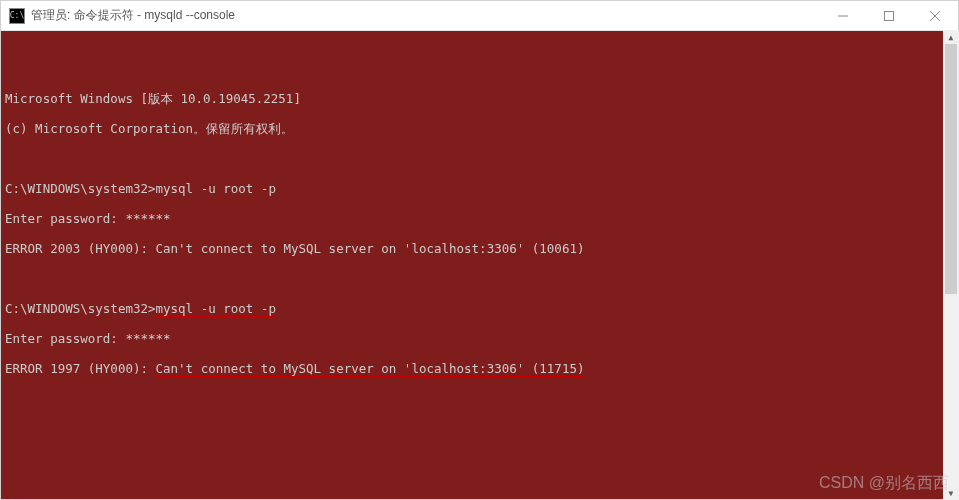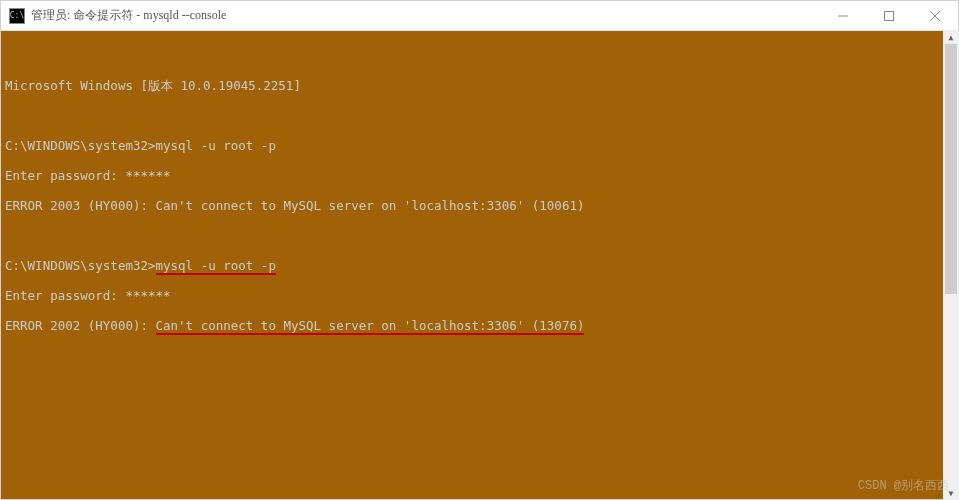--- a/index.html
+++ b/index.html
@@ -38,44 +38,44 @@
       justify-content: center;
       font-size: 8px;
       color: #c0c0c0;
       font-family: monospace;
       border: 1px solid #888;
     }
     .titlebar-text {
       flex: 1;
       font-size: 12px;
       color: #555555;
-      font-family: Liberation Serif, serif;
+      font-family: Liberation Sans, sans-serif;
     }
     .window-controls {
       display: flex;
       height: 100%;
     }
     .win-btn {
       width: 46px;
       height: 100%;
       display: flex;
       align-items: center;
       justify-content: center;
       color: #888888;
       font-size: 12px;
     }
     .win-btn svg { width: 10px; height: 10px; }
     .terminal {
       flex: 1;
-      background: #a16207;
+      background: #7f1d1d;
       color: #cccccc;
       font-family: 'NSimSun', 'SimSun', 'Consolas', monospace;
       font-size: 12.5px;
       line-height: 15px;
-      padding: 2px 4px;
+      padding: 15px 4px;
       overflow: hidden;
       position: relative;
       white-space: pre-wrap;
       word-break: break-all;
     }
     .terminal-content { position: relative; z-index: 1; }
     .scrollbar {
       position: absolute;
       right: 0;
       top: 30px;
@@ -107,22 +107,22 @@
       border-bottom: 2px solid #c40000;
       display: inline;
       padding-bottom: 0px;
     }
     .blankline { height: 15px; }
     .watermark {
       position: absolute;
       right: 10px;
       bottom: 6px;
       color: rgba(200,200,200,0.55);
-      font-size: 12px;
-      font-family: Liberation Mono, monospace;
+      font-size: 16px;
+      font-family: Liberation Sans, sans-serif;
       z-index: 5;
     }
   </style>
 </head>
 <body>
 
 <div class="window">
   <div class="titlebar">
     <div class="titlebar-icon">C:\</div>
     <div class="titlebar-text">管理员: 命令提示符 - mysqld  --console</div>
@@ -142,28 +142,29 @@
             <line x1="0" y1="0" x2="10" y2="10" stroke="#888" stroke-width="1"></line>
             <line x1="10" y1="0" x2="0" y2="10" stroke="#888" stroke-width="1"></line>
           </svg>
       </div>
     </div>
   </div>
 
   <div class="terminal">
     <div class="terminal-content">
 <div>Microsoft Windows [版本 10.0.19045.2251]</div>
+<div>(c) Microsoft Corporation。保留所有权利。</div>
 <div class="blankline"></div>
 <div><span>C:\WINDOWS\system32&gt;</span><span>mysql -u root -p</span></div>
 <div>Enter password: ******</div>
 <div>ERROR 2003 (HY000): Can't connect to MySQL server on 'localhost:3306' (10061)</div>
 <div class="blankline"></div>
 <div><span>C:\WINDOWS\system32&gt;</span><span class="underline-red">mysql -u root -p</span></div>
 <div>Enter password: ******</div>
-<div><span>ERROR 2002 (HY000): </span><span class="underline-red">Can't connect to MySQL server on 'localhost:3306' (13076)</span></div>
+<div><span>ERROR 1997 (HY000): </span><span class="underline-red">Can't connect to MySQL server on 'localhost:3306' (11715)</span></div>
 <div class="blankline"></div>
 
 
 
 
 
 
 
     </div>
   </div>

